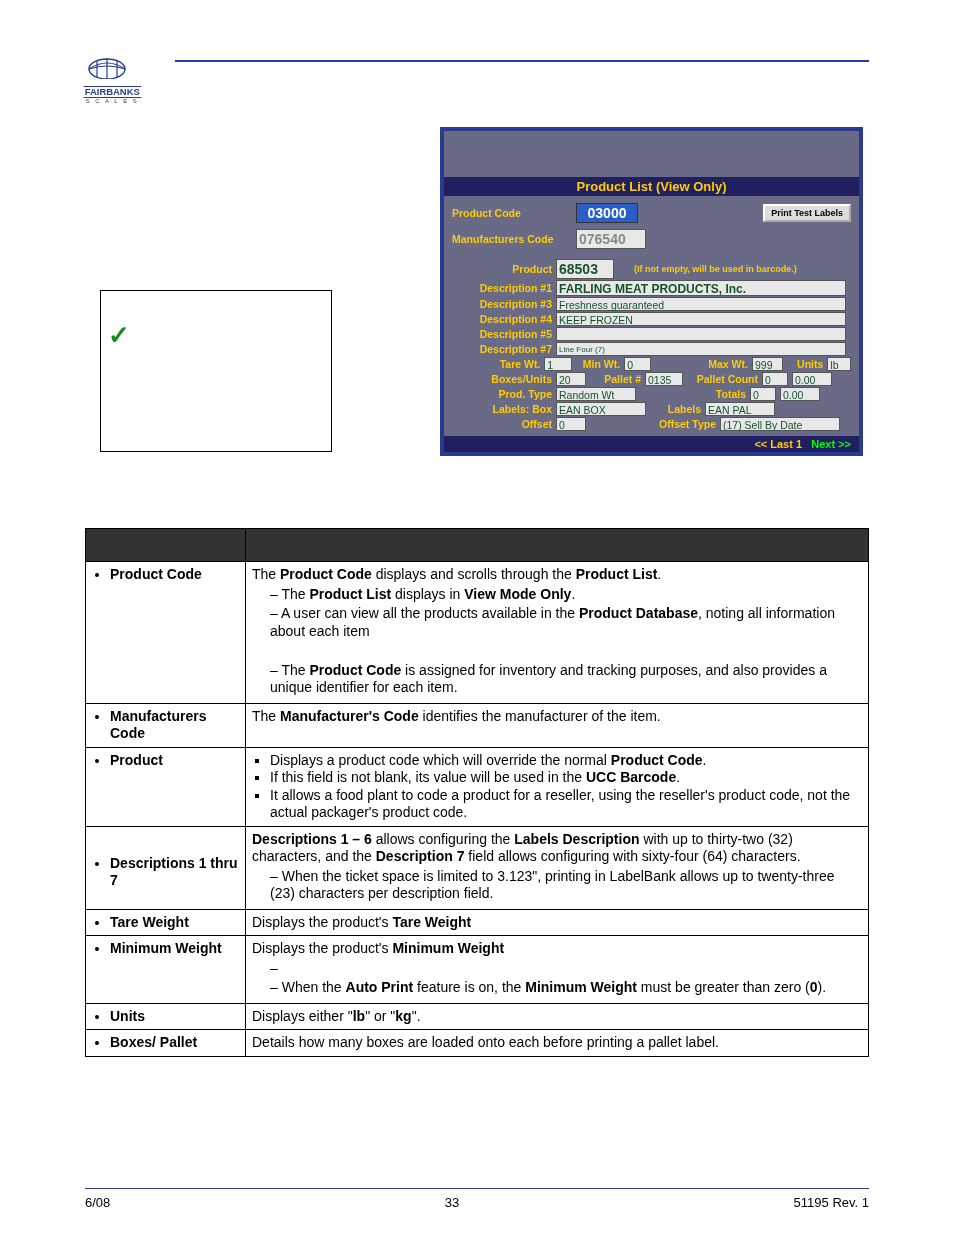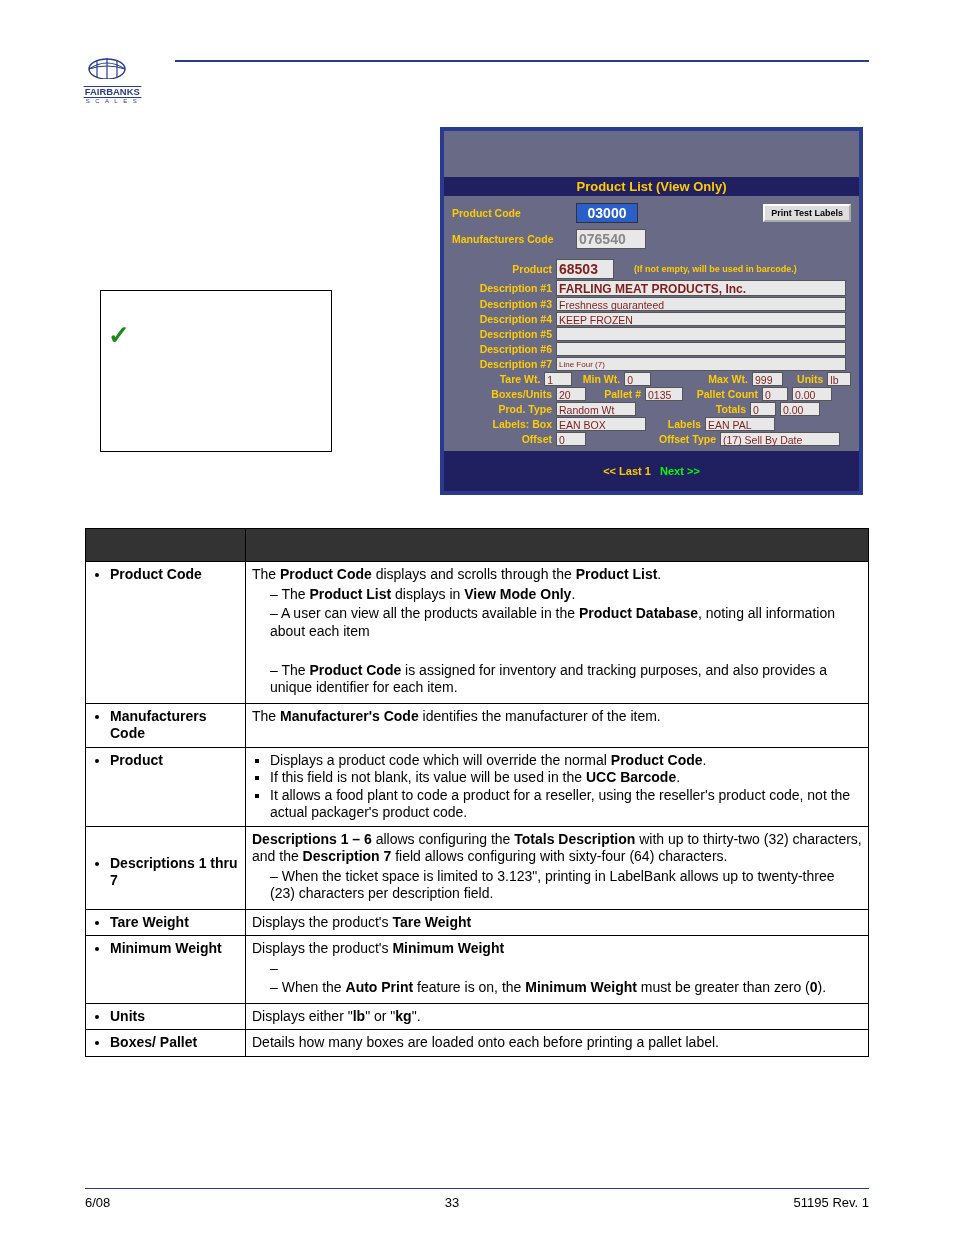--- a/index.html
+++ b/index.html
@@ -51,31 +51,31 @@
     padding:6px 8px 4px 8px;
   }
   .row { display:flex; align-items:center; margin:1px 0; }
   .lbl {
     color:#ffcc00; font-weight:bold; font-size:10.5px;
     text-align:right; padding-right:4px;
   }
   .fld {
     background:#e8e8e8; border:1px solid #555;
     font-size:10.5px; padding:0 2px; height:14px; line-height:14px;
-    color:#7f1d1d; box-sizing:border-box;
+    color:#14532d; box-sizing:border-box;
   }
   .fld.big { font-size:14px; font-weight:bold; height:20px; line-height:18px;}
   .fld.sel { background:#2a5ec8; color:#fff; border:1px solid #333;}
   .btn3d {
     background:#ddd; border:2px outset #fff; font-size:9px; font-weight:bold;
     padding:2px 6px; color:#000;
   }
   .small-note { color:#ffcc00; font-size:9px; font-weight:bold;}
   .nav-bar {
-    background:#202060; text-align:center; padding:14px 8px;
+    background:#202060; text-align:right; padding:2px 8px;
     color:#0f0; font-weight:bold; font-size:11px;
   }
   .nav-bar .last{ color:#ffcc00;}
 
   
   .left-box {
     position:absolute; left:100px; top:290px;
     width:230px; height:160px;
     border:1px solid #000;
   }
@@ -166,24 +166,20 @@
         </div>
         <div class="row">
           <span class="lbl" style="width: 100px;">Description #4</span>
           <span class="fld" style="width: 290px;">KEEP FROZEN</span>
         </div>
         <div class="row">
           <span class="lbl" style="width: 100px;">Description #5</span>
           <span class="fld" style="width: 290px;"></span>
         </div>
         <div class="row">
-          <span class="lbl" style="width: 100px;">Description #6</span>
-          <span class="fld" style="width: 290px;"></span>
-        </div>
-        <div class="row">
           <span class="lbl" style="width: 100px;">Description #7</span>
           <span class="fld" style="width: 290px; font-size: 8px;">Line Four (7)</span>
         </div>
       </div>
 
     <div class="row">
       <span class="lbl" style="width:100px;">Tare Wt.</span>
       <span class="fld" style="width:30px;">1</span>
       <span class="lbl" style="width:55px;">Min Wt.</span>
       <span class="fld" style="width:30px;">0</span>
@@ -273,21 +269,21 @@
             <li>It allows a food plant to code a product for a reseller, using the reseller's product code, not the actual packager's product code.</li>
           </ul>
         </td>
       </tr>
       <tr>
         <td>
           <ul class="plain" style="list-style:disc;margin-top:24px;">
             <li><b>Descriptions 1 thru 7</b></li>
           </ul>
         </td>
-        <td><b>Descriptions 1 – 6</b> allows configuring the <b>Totals Description</b> with up to thirty-two (32) characters, and the <b>Description 7</b> field allows configuring with sixty-four (64) characters.<ul class="dash">
+        <td><b>Descriptions 1 – 6</b> allows configuring the <b>Labels Description</b> with up to thirty-two (32) characters, and the <b>Description 7</b> field allows configuring with sixty-four (64) characters.<ul class="dash">
             <li>When the ticket space is limited to 3.123", printing in LabelBank allows up to twenty-three (23) characters per description field.</li>
           </ul></td>
       </tr>
       <tr>
         <td>
           <ul class="plain" style="list-style:disc;">
             <li><b>Tare Weight</b></li>
           </ul>
         </td>
         <td>Displays the product's <b>Tare Weight</b></td>

